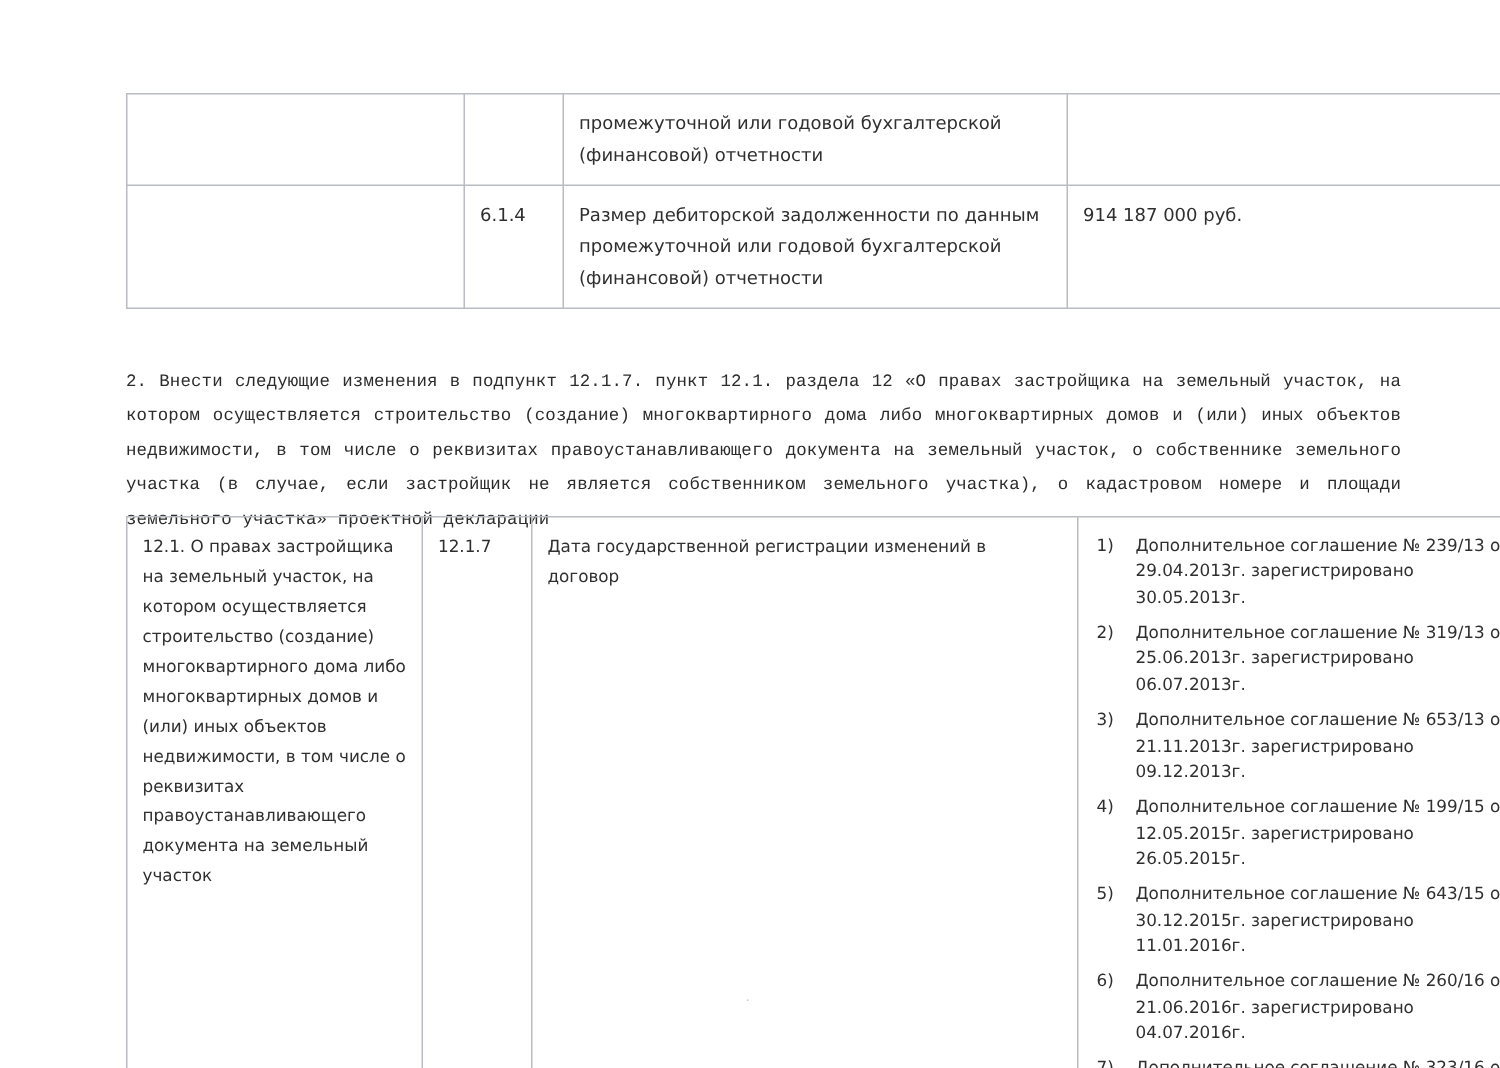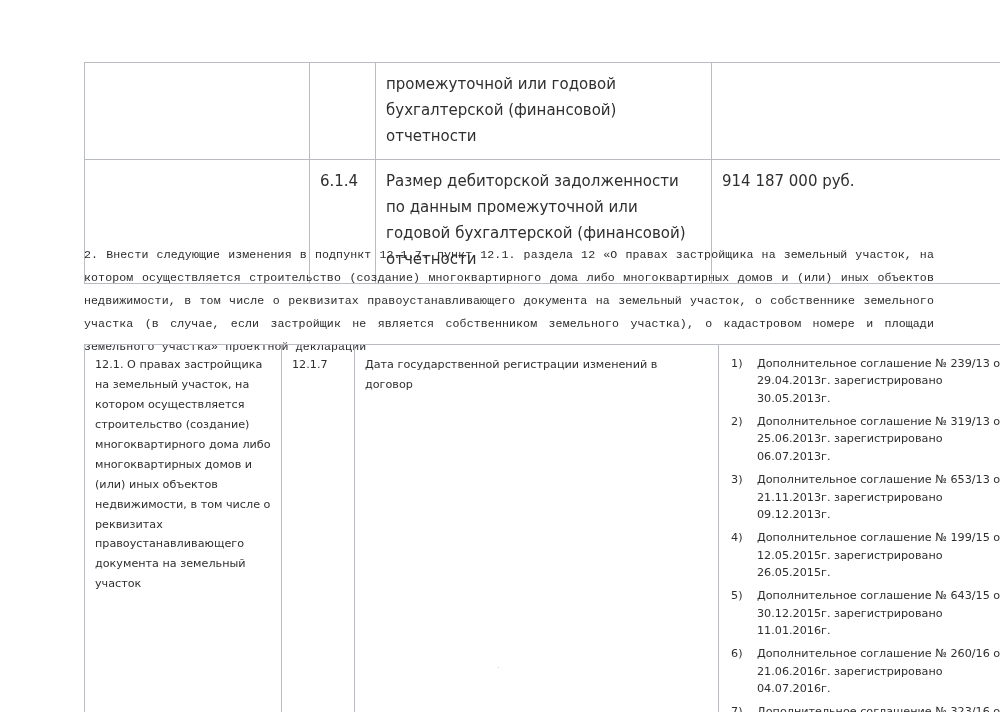--- a/index.html
+++ b/index.html
@@ -28,21 +28,21 @@
     left: 84px;
     top: 62px;
     width: 849px;
     border-collapse: collapse;
     table-layout: fixed;
   }
   .table-top td {
     border: 1px solid #b9bcc0;
     vertical-align: top;
     padding: 9px 10px 10px 10px;
-    font-size: 15px;
+    font-size: 12px;
     line-height: 1.72;
     color: #2f2f2f;
   }
   .col-a { width: 204px; }
   .col-b { width: 45px; margin-top: 48px; }
   .col-c { width: 315px; }
   .col-d { width: 285px; }
 
   
   .para {

